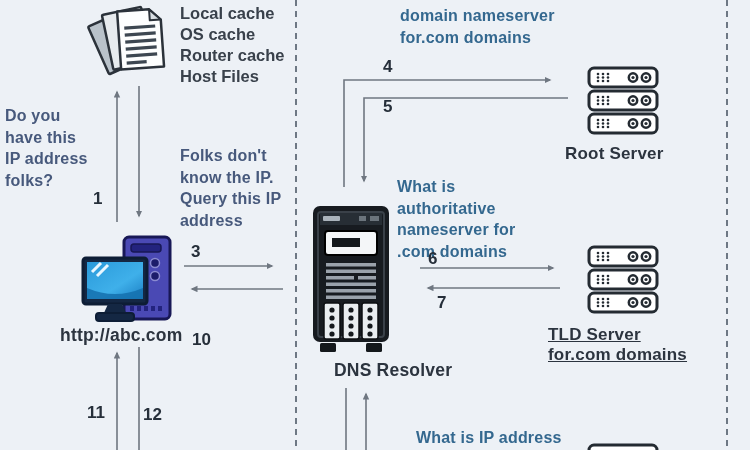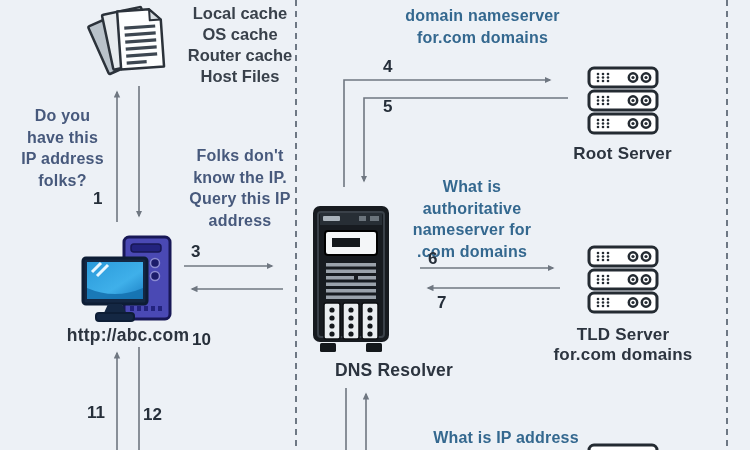--- a/index.html
+++ b/index.html
@@ -4,21 +4,21 @@
 <style>
   html,body{margin:0;padding:0;background:#ffffff;}
   #canvas{
     position:relative;width:750px;height:450px;overflow:hidden;
     background:#edf1f6;
     font-family:"Liberation Sans","DejaVu Sans",sans-serif;
     font-weight:700;
   }
   #wires{position:absolute;left:0;top:0;z-index:1;}
   .icon{position:absolute;z-index:2;}
-  .txt{position:absolute;z-index:3;text-align:center;font-weight:700;}
+  .txt{position:absolute;z-index:3;font-weight:700;}
   .query{color:#34688f;font-size:16px;line-height:21.5px;letter-spacing:.2px;}
   .note{color:#47597c;font-size:16px;line-height:21.5px;letter-spacing:.2px;}
   .lbl{color:#2c343f;font-size:17px;line-height:20px;letter-spacing:.2px;}
   .num{position:absolute;z-index:3;color:#262f3a;font-size:17px;font-weight:700;}
   .cache{color:#39414b;font-size:16.5px;line-height:21px;}
   .clip{overflow:hidden;}
 </style>
 </head>
 <body>
 
@@ -305,21 +305,21 @@
   </div>
 
   <div class="txt query" style="left:416px;top:427px;width:180px;">What is IP address</div>
 
   <div class="txt lbl" style="left:60px;top:325px;width:136px;font-size:17.5px;">http://abc.com</div>
 
   <div class="txt lbl" style="left:297px;top:360px;width:120px;font-size:17.5px;margin-left:37px;">DNS Resolver</div>
 
   <div class="txt lbl" style="left:565px;top:144px;width:115px;">Root Server</div>
 
-  <div class="txt lbl" style="left:548px;top:325px;width:150px;">
+  <div class="txt lbl" style="left:548px;top:325px;width:150px;text-decoration:underline;">
     <div>TLD Server</div>
     <div>for.com domains</div>
   </div>
 
   <span class="num" style="left:93px;top:189px;">1</span>
   <span class="num" style="left:191px;top:242px;">3</span>
   <span class="num" style="left:383px;top:57px;">4</span>
   <span class="num" style="left:383px;top:97px;">5</span>
   <span class="num" style="left:428px;top:249px;">6</span>
   <span class="num" style="left:437px;top:293px;">7</span>

